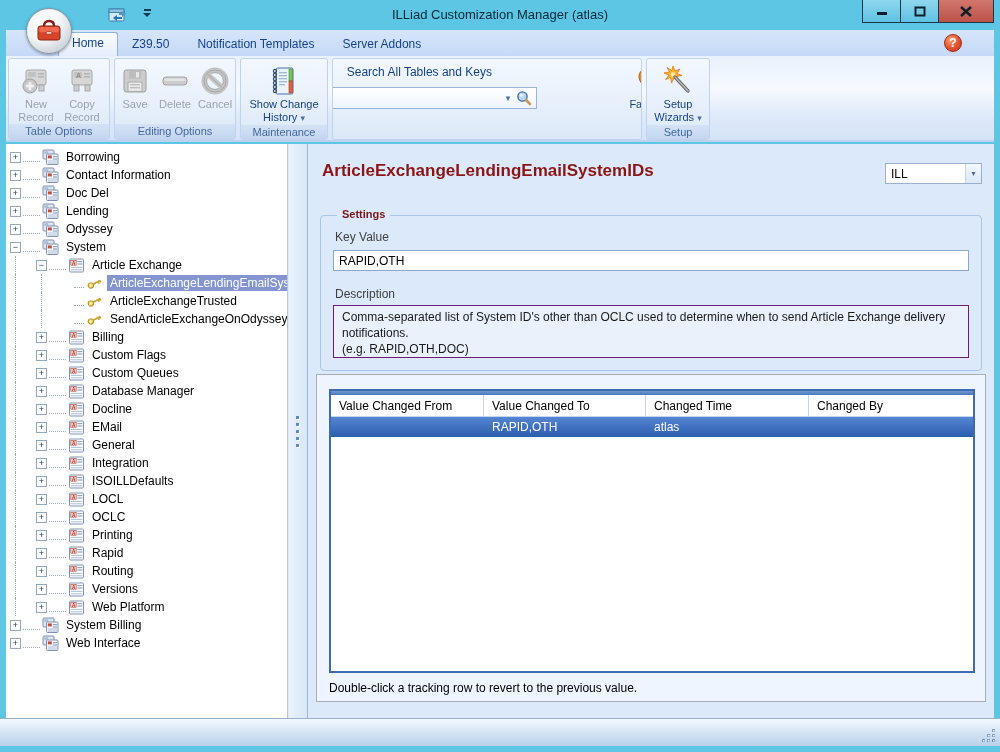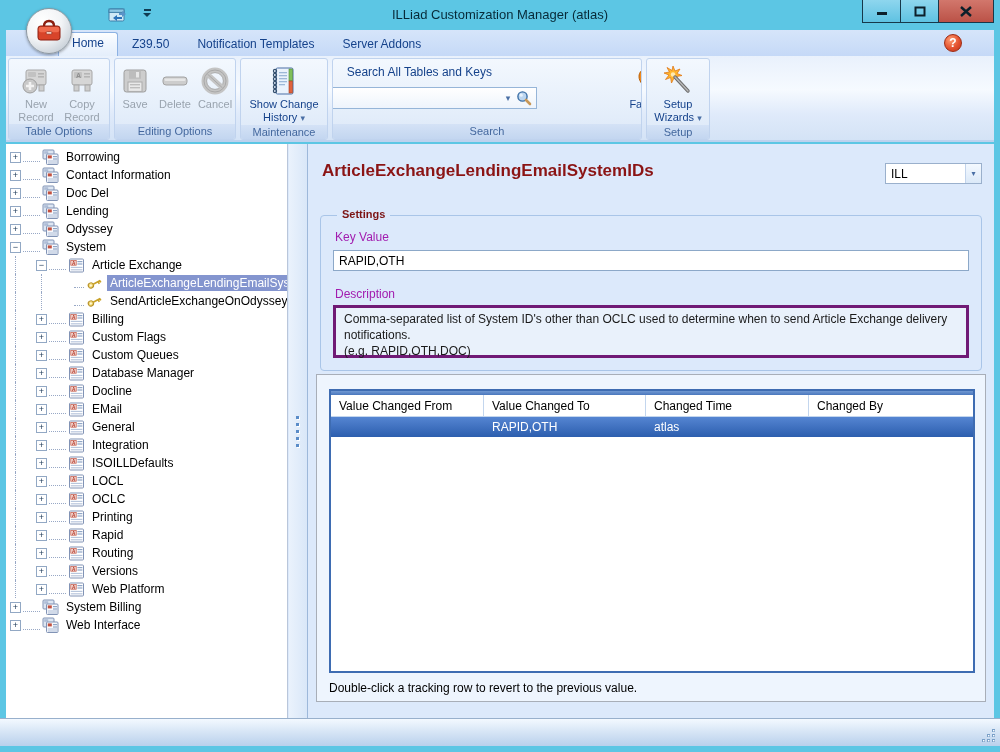--- a/index.html
+++ b/index.html
@@ -85,25 +85,25 @@
   .detail-title { position:absolute; left:14px; top:17px; font-size:17px; font-weight:bold; color:#8b1414; }
   .scope-combo { position:absolute; right:12px; top:19px; width:97px; height:21px; background:#fff;
     border:1px solid #9ab0cc; display:flex; align-items:center; }
   .scope-combo .val { flex:1; padding-left:5px; font-size:12px; }
   .scope-combo .btn { width:16px; height:100%; display:flex; align-items:center; justify-content:center;
     background:linear-gradient(#f4f9ff,#dbe9f8); border-left:1px solid #c2d4ec; color:#4a6fa5; font-size:8px; }
   .groupbox { position:absolute; left:12px; right:12px; top:71px; height:156px;
     border:1px solid #a9c5e8; border-radius:4px; }
   .groupbox .legend { position:absolute; left:16px; top:-8px; background:#dce9fb; padding:0 5px;
     font-size:11px; font-weight:bold; color:#7c1414; }
-  .fieldlabel { position:absolute; left:14px; font-size:12px; color:#a21caf; }
+  .fieldlabel { position:absolute; left:14px; font-size:12px; color:#404040; }
   .keyinput { position:absolute; left:12px; right:12px; top:34px; height:21px; background:#fff;
     border:1px solid #8ca8c8; font-size:12px; padding:0 5px; font-family:"Liberation Sans",sans-serif; color:#000; }
   .descbox { position:absolute; left:12px; right:12px; top:89px; height:53px; background:#e9f1fb;
-    border:3px solid #701a75; padding:3px 8px; font-size:12px; line-height:16px; color:#1a1a1a; }
+    border:1px solid #701a75; padding:3px 8px; font-size:12px; line-height:16px; color:#1a1a1a; }
   .histbox { position:absolute; left:8px; right:8px; top:230px; height:328px; background:#eef5fe;
     border:1px solid #a8aeb8; }
   .histtable { position:absolute; left:12px; right:10px; top:14px; height:284px; background:#fff;
     border:2px solid #3e6cb2; }
   .topband { height:4px; background:linear-gradient(#7098d2,#4a77bd); }
   .hrow { display:grid; grid-template-columns:153px 162px 163px 1fr; }
   .hcell { height:22px; line-height:22px; padding-left:8px; font-size:12px; border-right:1px solid #c3d6ee;
     border-bottom:1px solid #c3d6ee; background:#fff; overflow:hidden; }
   .hcell:last-child { border-right:none; }
   .drow { display:grid; grid-template-columns:153px 162px 163px 1fr;
@@ -303,21 +303,20 @@
           <svg width="32" height="30" viewBox="0 0 32 30">
             <path d="M16 27 C8 21 3 16 3 10.5 C3 6 6.5 3 10.3 3 C13 3 15 4.6 16 6.8 C17 4.6 19 3 21.7 3 C25.5 3 29 6 29 10.5 C29 16 24 21 16 27 Z" fill="#f08a1d" stroke="#b85c00" stroke-width="1"></path>
             <path d="M16 25 C9.5 19.8 5 15.3 5 10.5 C5 7 7.7 5 10.3 5 C12.4 5 14.3 6.3 16 9.5 C17.7 6.3 19.6 5 21.7 5 C24.3 5 27 7 27 10.5 C27 15.3 22.5 19.8 16 25 Z" fill="#ff9d2e"></path>
             <path d="M10 6.2 C12 5.4 14 6.4 15 8.4 C13 8.8 10.6 8 10 6.2 Z" fill="#ffc87a"></path>
           </svg>
         </span>
         <span class="lbl">Favorites</span>
         <span class="arrow-down">▾</span>
       </div>
     </div>
-    <div class="rgroup-label">Search</div>
   </div>
 
   <div class="rgroup" style="width:64px">
     <div class="rgroup-body">
       <div class="bigbtn" style="width:60px">
         <span class="ic">
           <svg width="32" height="32" viewBox="0 0 32 32">
             <polygon points="11,1 13,6 18,4 15,8.5 20,10.5 14.7,11.5 16.5,16.5 12,13 9.5,18 8.6,12.5 3.5,14.5 7,10 2,8 7.5,7 5,2.5 10,5.5" fill="#ffb62e" stroke="#e07818" stroke-width=".8"></polygon>
             <circle cx="11" cy="9.5" r="2.2" fill="#ffe9b0"></circle>
             <path d="M13 12 L26 26" stroke="#6e6e6e" stroke-width="3.4" stroke-linecap="round"></path>
@@ -462,20 +461,36 @@
         <span class="ticon">
           <svg width="17" height="17" viewBox="0 0 17 17">
             <g transform="rotate(-28 8.5 8.5)">
               <circle cx="4.4" cy="8.5" r="2.6" fill="#f5de7a" stroke="#b8922a" stroke-width="1.1"></circle>
               <circle cx="4.4" cy="8.5" r="1" fill="#fff8dc"></circle>
               <path d="M7 8.5 H15 M12.6 8.5 V11 M14.6 8.5 V10.4" stroke="#c9a227" stroke-width="1.6"></path>
             </g>
           </svg>
         </span>
         <span class="tlabel">ArticleExchangeLendingEmailSystemIDs</span>
+      </div>
+      <div class="trow">
+        <span class="guide"></span>
+        <span class="guide"></span>
+        <span class="nobox"></span>
+        <span class="econn" style="width: 10px;"></span>
+        <span class="ticon">
+          <svg width="17" height="17" viewBox="0 0 17 17">
+            <g transform="rotate(-28 8.5 8.5)">
+              <circle cx="4.4" cy="8.5" r="2.6" fill="#f5de7a" stroke="#b8922a" stroke-width="1.1"></circle>
+              <circle cx="4.4" cy="8.5" r="1" fill="#fff8dc"></circle>
+              <path d="M7 8.5 H15 M12.6 8.5 V11 M14.6 8.5 V10.4" stroke="#c9a227" stroke-width="1.6"></path>
+            </g>
+          </svg>
+        </span>
+        <span class="tlabel">ArticleExchangeTrusted</span>
       </div>
       <div class="trow">
         <span class="guide"></span>
         <span class="guide"></span>
         <span class="nobox"></span>
         <span class="econn" style="width: 10px;"></span>
         <span class="ticon">
           <svg width="17" height="17" viewBox="0 0 17 17">
             <g transform="rotate(-28 8.5 8.5)">
               <circle cx="4.4" cy="8.5" r="2.6" fill="#f5de7a" stroke="#b8922a" stroke-width="1.1"></circle>

